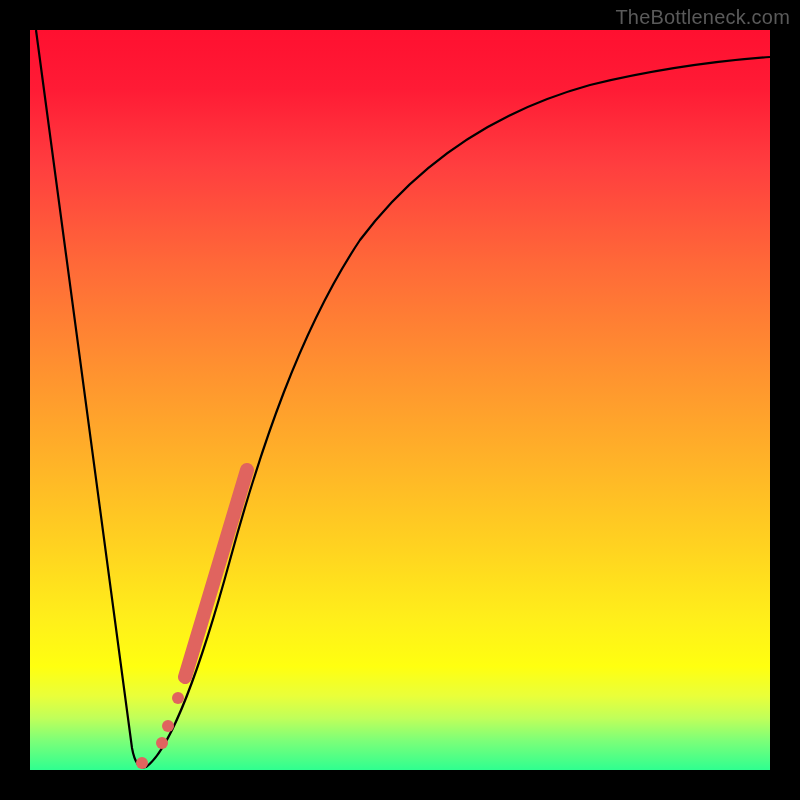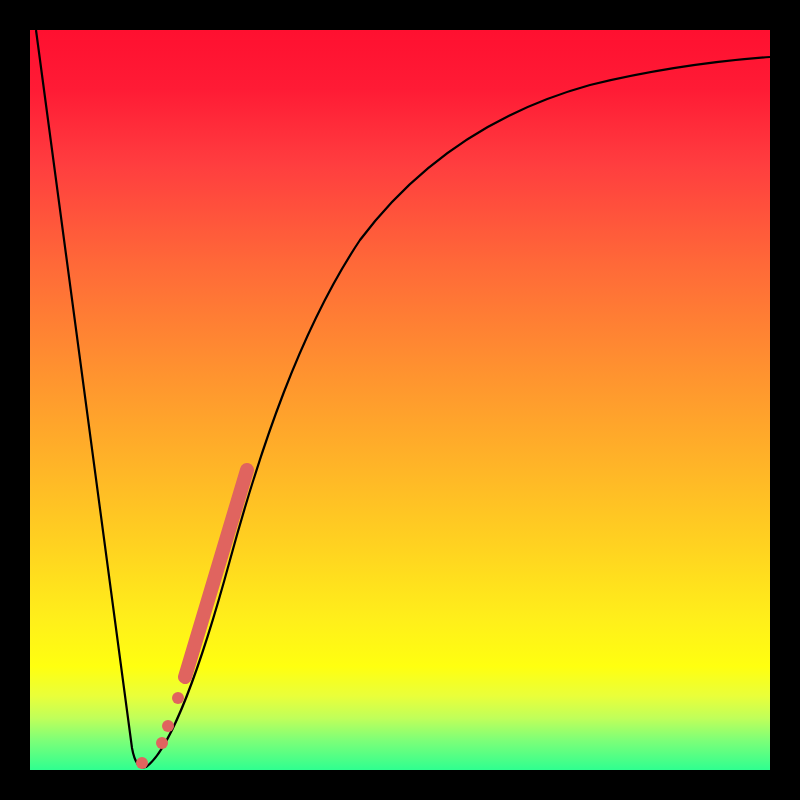--- a/index.html
+++ b/index.html
@@ -53,20 +53,21 @@
 svg {
   position: absolute;
   left: 0;
   top: 0;
 }
 </style>
 </head>
 <body>
 
 <div class="frame">
+  <div class="watermark">TheBottleneck.com</div>
   <div class="plot-area">
     <svg viewBox="0 0 740 740" width="740" height="740">
 
       <path d="M 6 0
                L 102 718
                Q 106 740 116 737
                C 140 720 170 640 200 530
                C 230 420 270 300 330 210
                C 390 130 470 80 560 55
                C 630 38 700 30 740 27" fill="none" stroke="#000" stroke-width="2.2"></path>

